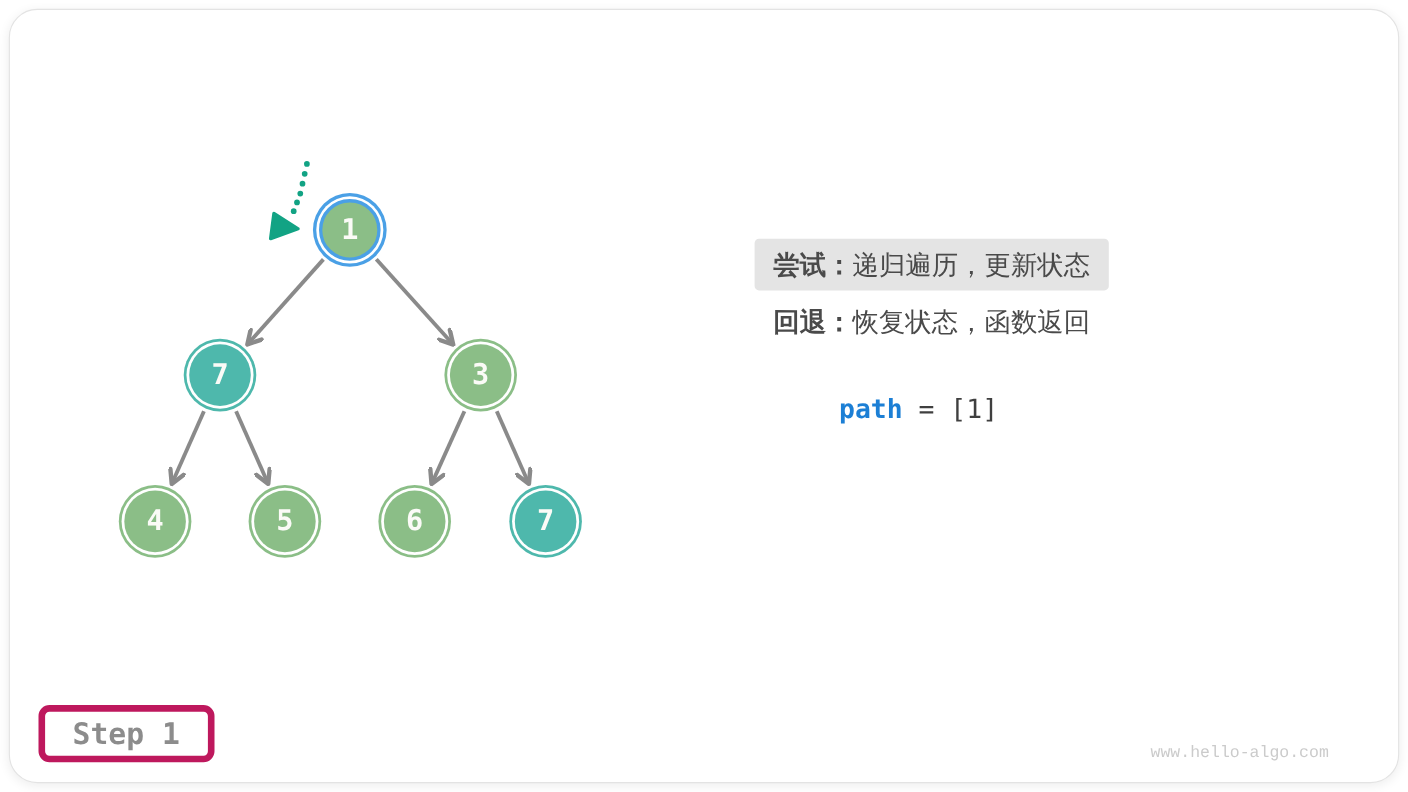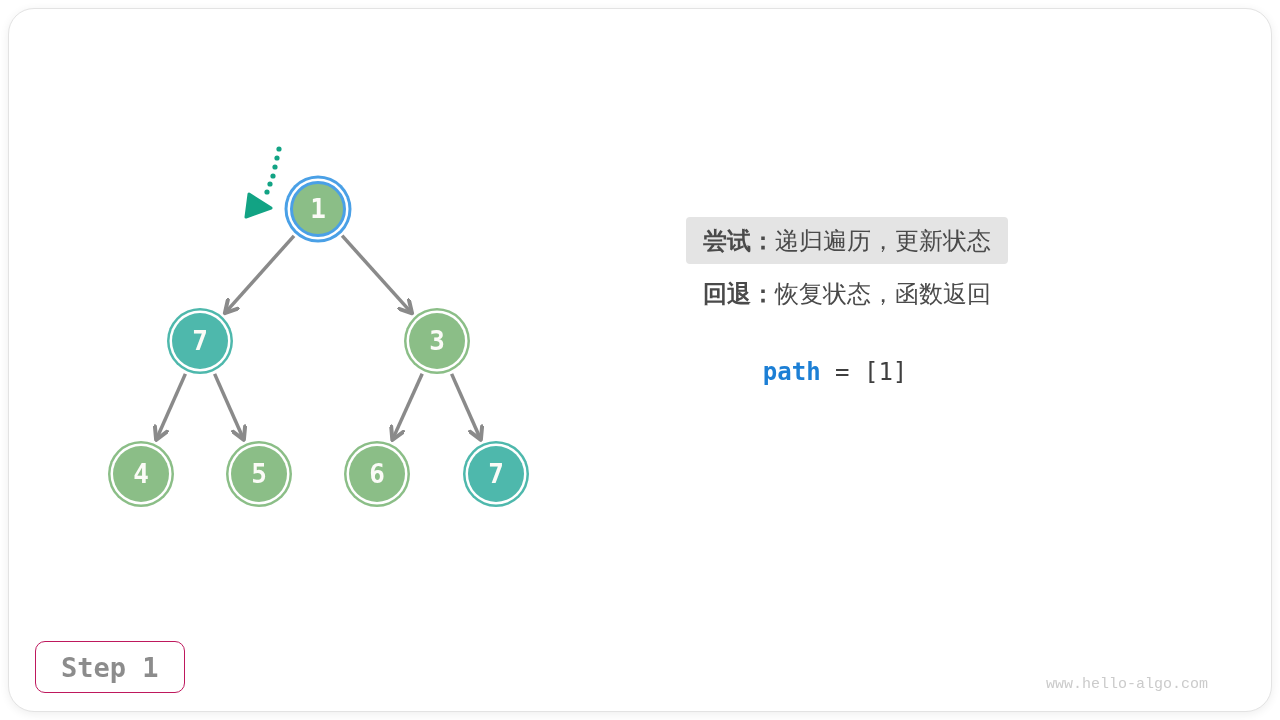--- a/index.html
+++ b/index.html
@@ -62,21 +62,21 @@
   .code-res  { left: 705px; top: 448px; }
   .var-path { color: var(--path-blue); font-weight: bold; }
   .var-res  { color: var(--res-teal);  font-weight: bold; }
 
   .step-box {
     position: absolute;
     left: 35px; top: 641px;
     height: 52px;
     display: inline-flex; align-items: center;
     padding: 0 25px;
-    border: 1px solid #be185d;
+    border: 6px solid #be185d;
     border-radius: 10px;
     background: #fff;
     color: #8c8c8c;
     font-family: "DejaVu Sans Mono", monospace;
     font-weight: bold;
     font-size: 27px;
   }
 
   .watermark {
     position: absolute;

